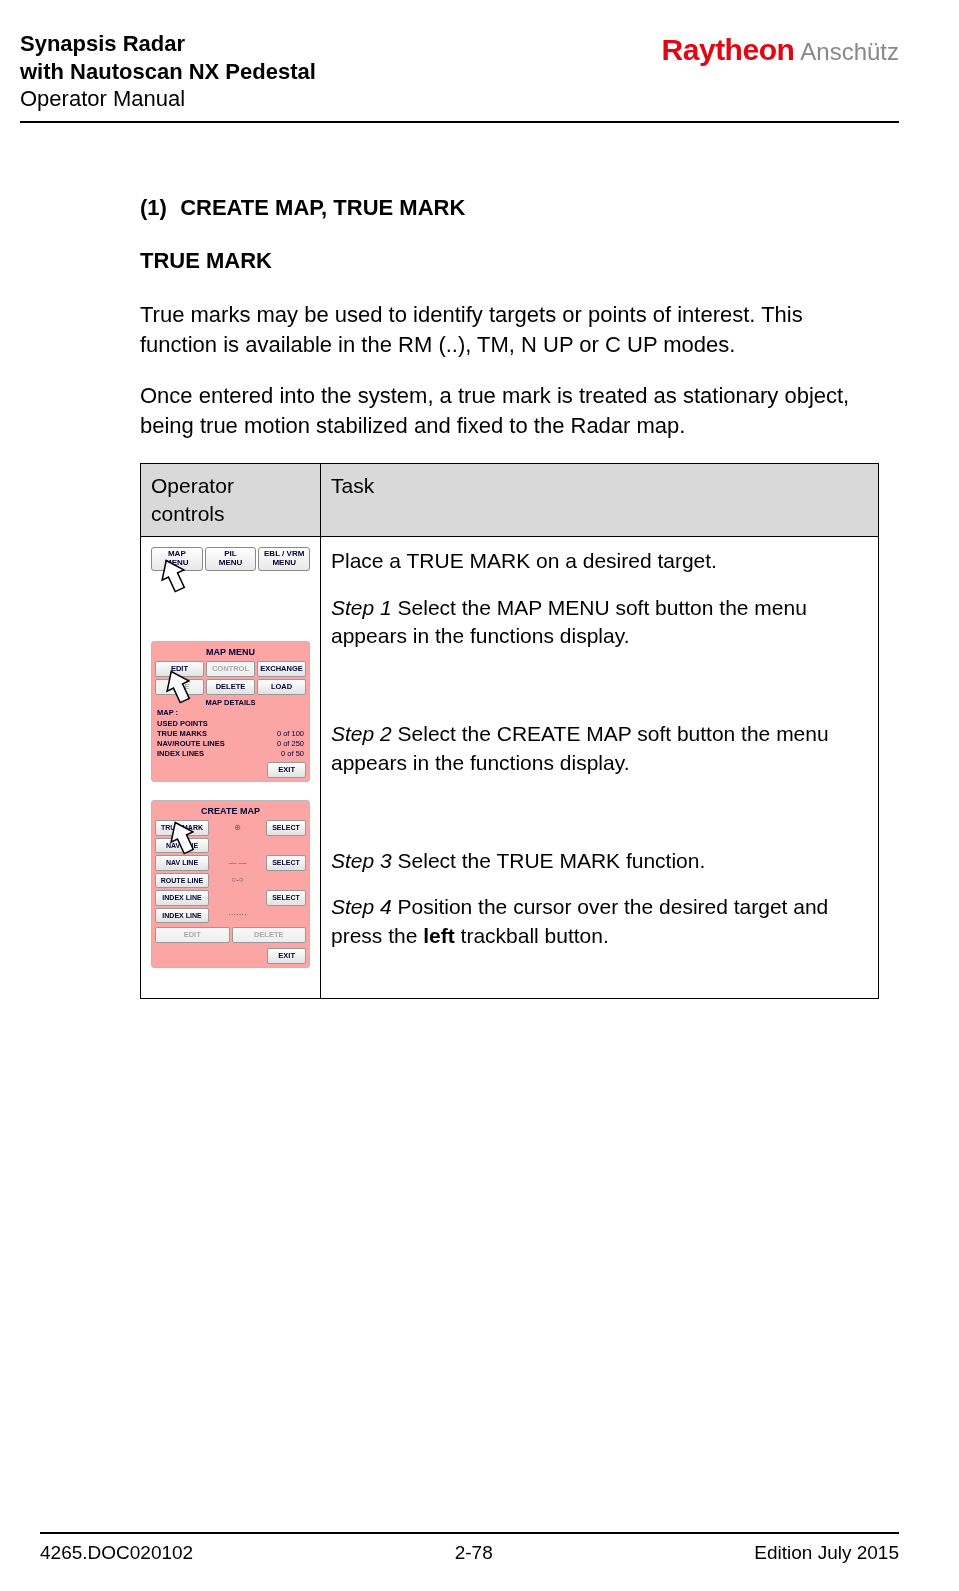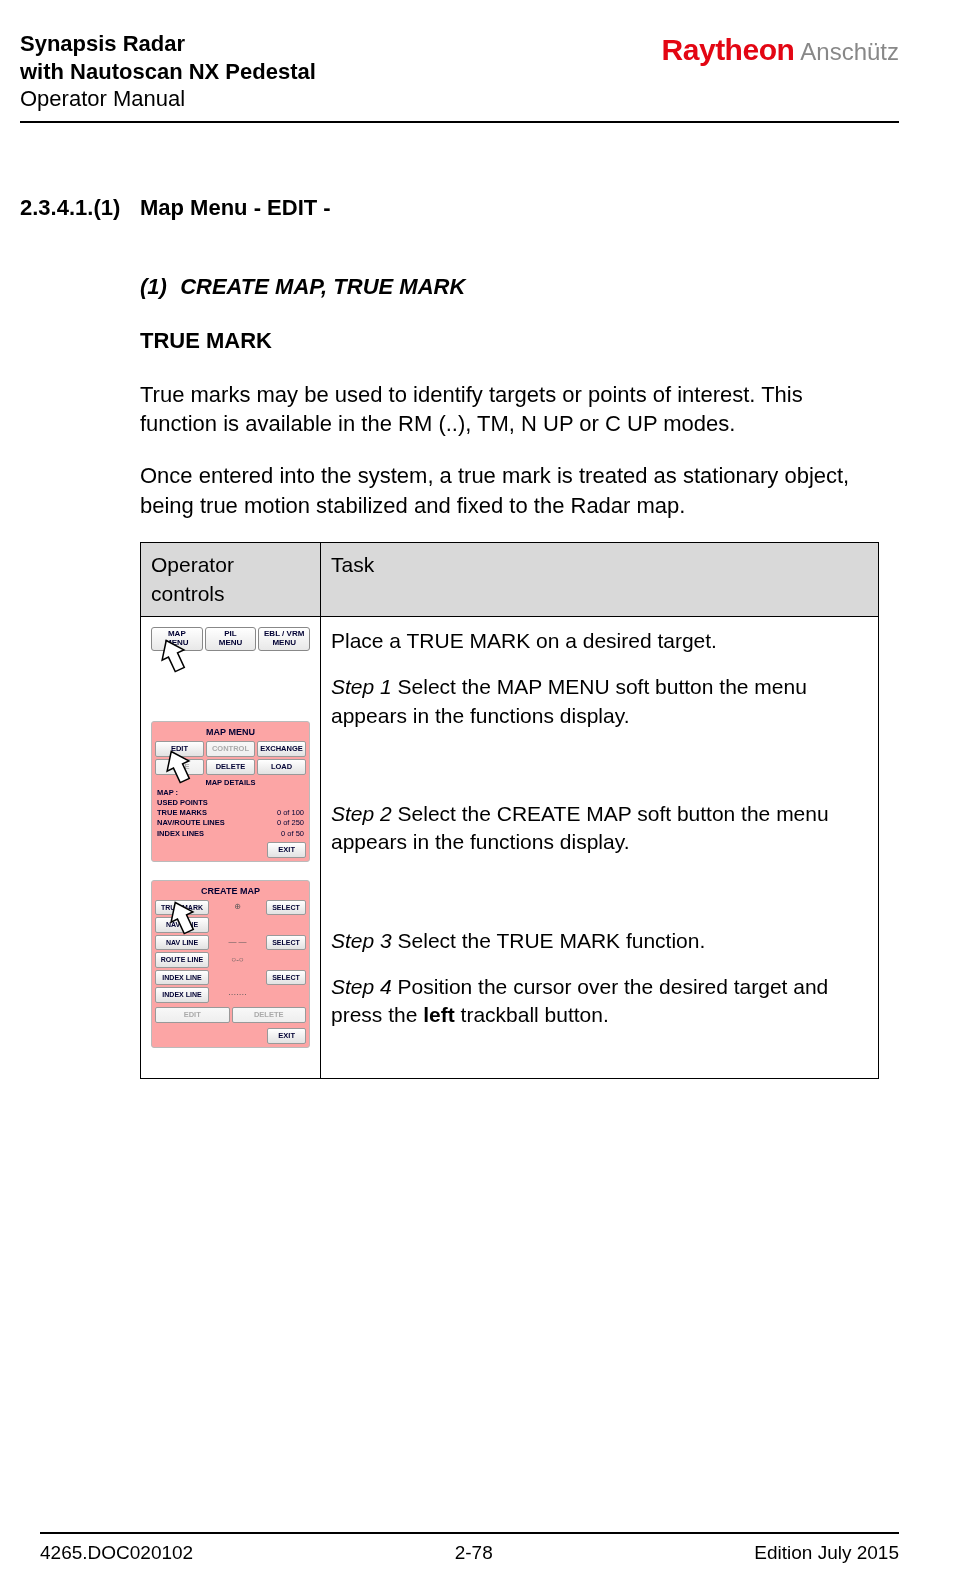--- a/index.html
+++ b/index.html
@@ -26,21 +26,21 @@
   .hdr-left .b { font-weight: bold; }
   .logo { font-size: 30px; font-weight: bold; }
   .logo-ray { color: #e30613; letter-spacing: -0.5px; }
   .logo-ans { color: #888; font-weight: normal; margin-left: 6px; font-size: 24px; vertical-align: middle; }
   hr.top { border: none; border-top: 2px solid #000; margin: 0 0 70px 0; }
   hr.bot { border: none; border-top: 2px solid #000; margin: 0; }
   .sec-row { display: flex; margin-bottom: 50px; }
   .sec-num { width: 120px; font-weight: bold; }
   .sec-title { font-weight: bold; }
   .content { margin-left: 120px; margin-right: 20px; }
-  .sub { font-weight: bold; margin-bottom: 24px; font-style: italic; }
+  .sub { font-weight: bold; margin-bottom: 24px; }
   .sub-num { display: inline-block; width: 34px; }
   .h3 { font-weight: bold; margin-bottom: 24px; }
   .para { margin-bottom: 22px; }
   table.op {
     border-collapse: collapse;
     width: 100%;
     table-layout: fixed;
   }
   table.op th, table.op td {
     border: 1px solid #000;
@@ -171,24 +171,20 @@
       <div class="b">Synapsis Radar</div>
       <div class="b">with Nautoscan NX Pedestal</div>
       <div>Operator Manual</div>
     </div>
     <div class="logo">
       <span class="logo-ray">Raytheon</span><span class="logo-ans">Anschütz</span>
     </div>
   </div>
   <hr class="top">
 
-  <div class="sec-row">
-    <div class="sec-num">2.3.4.1.(1)</div>
-    <div class="sec-title">Map Menu - EDIT -</div>
-  </div>
 
   <div class="content">
     <div class="sub">
       <span class="sub-num">(1)</span>
       <span>CREATE MAP, TRUE MARK</span>
     </div>
 
     <div class="h3">TRUE MARK</div>
 
     <div class="para">True marks may be used to identify targets or points of interest. This function is available in the RM (..), TM, N UP or C UP modes.</div>

